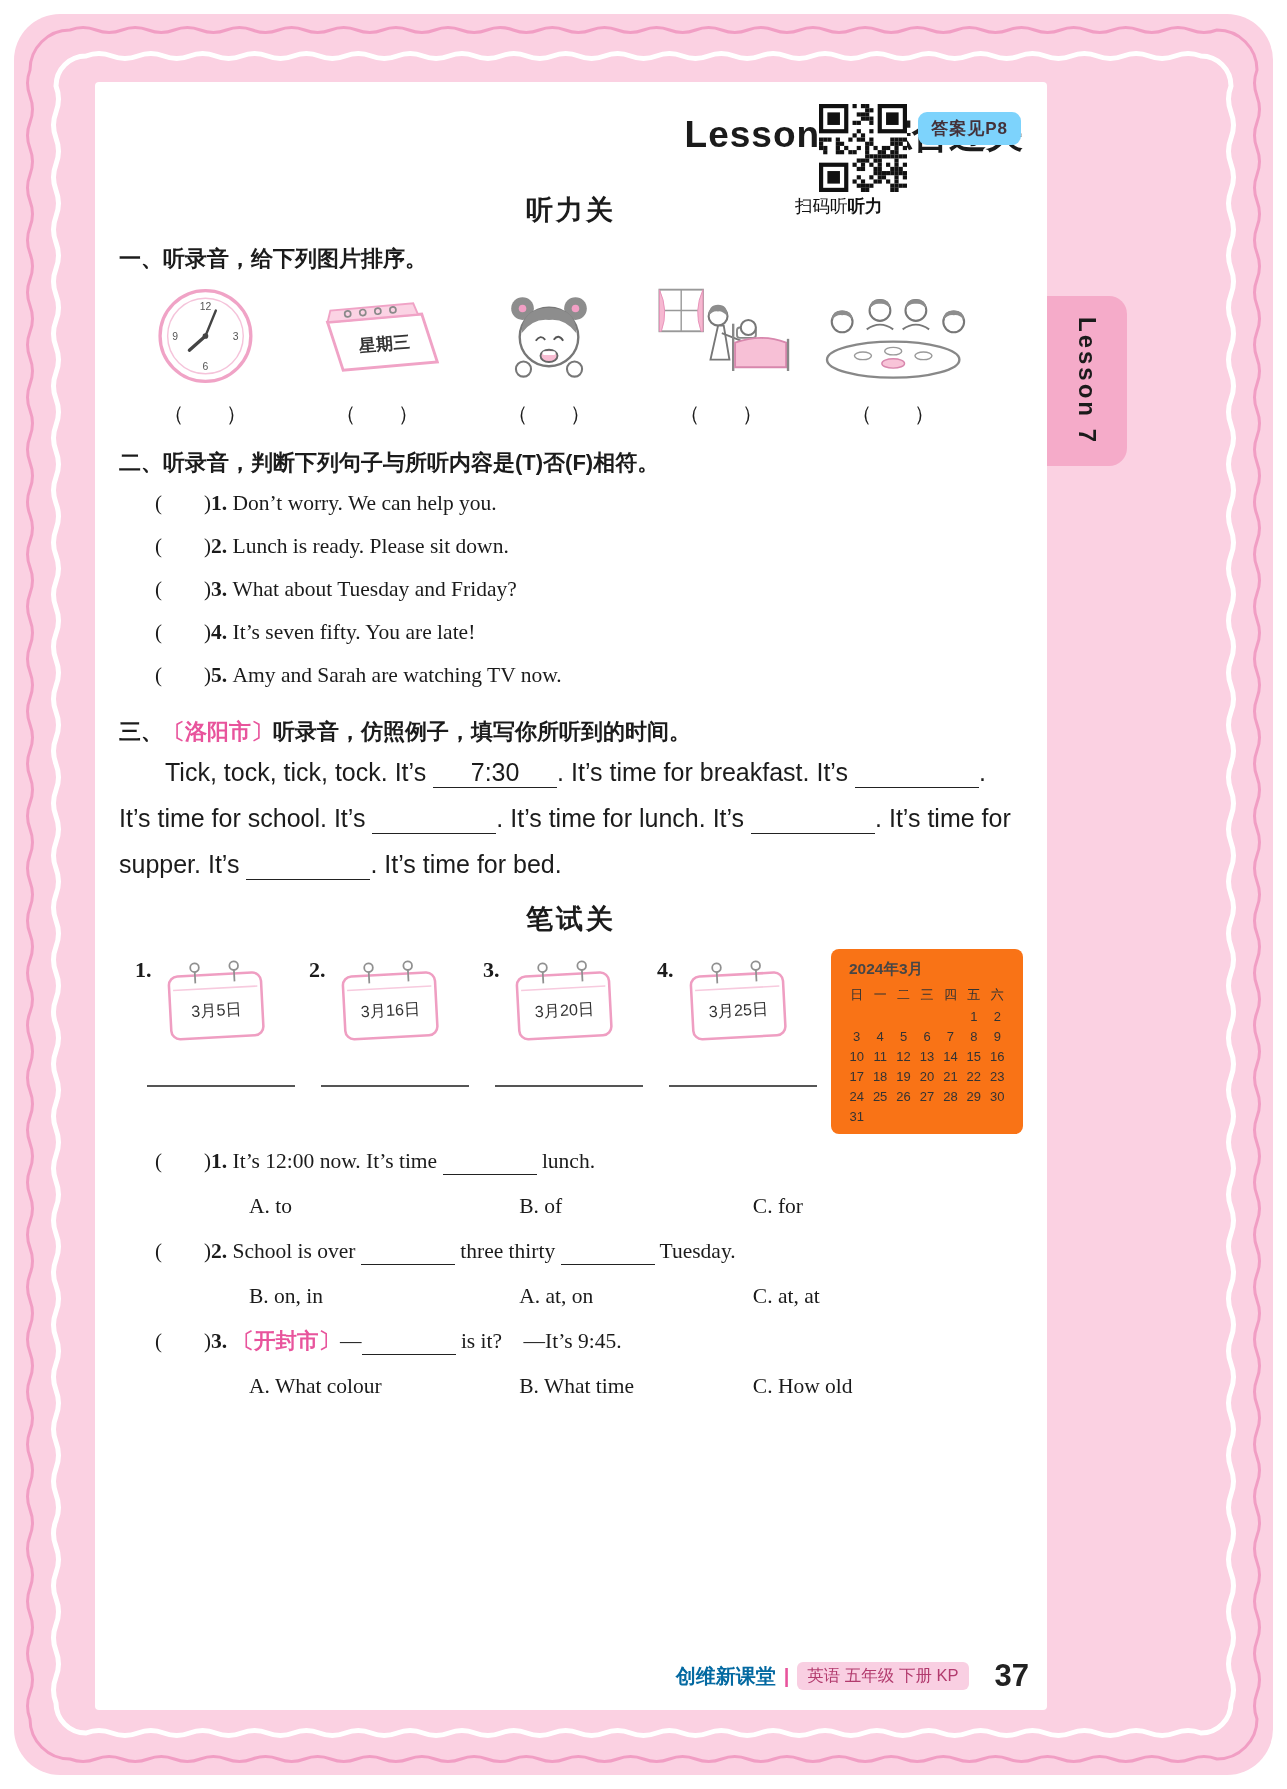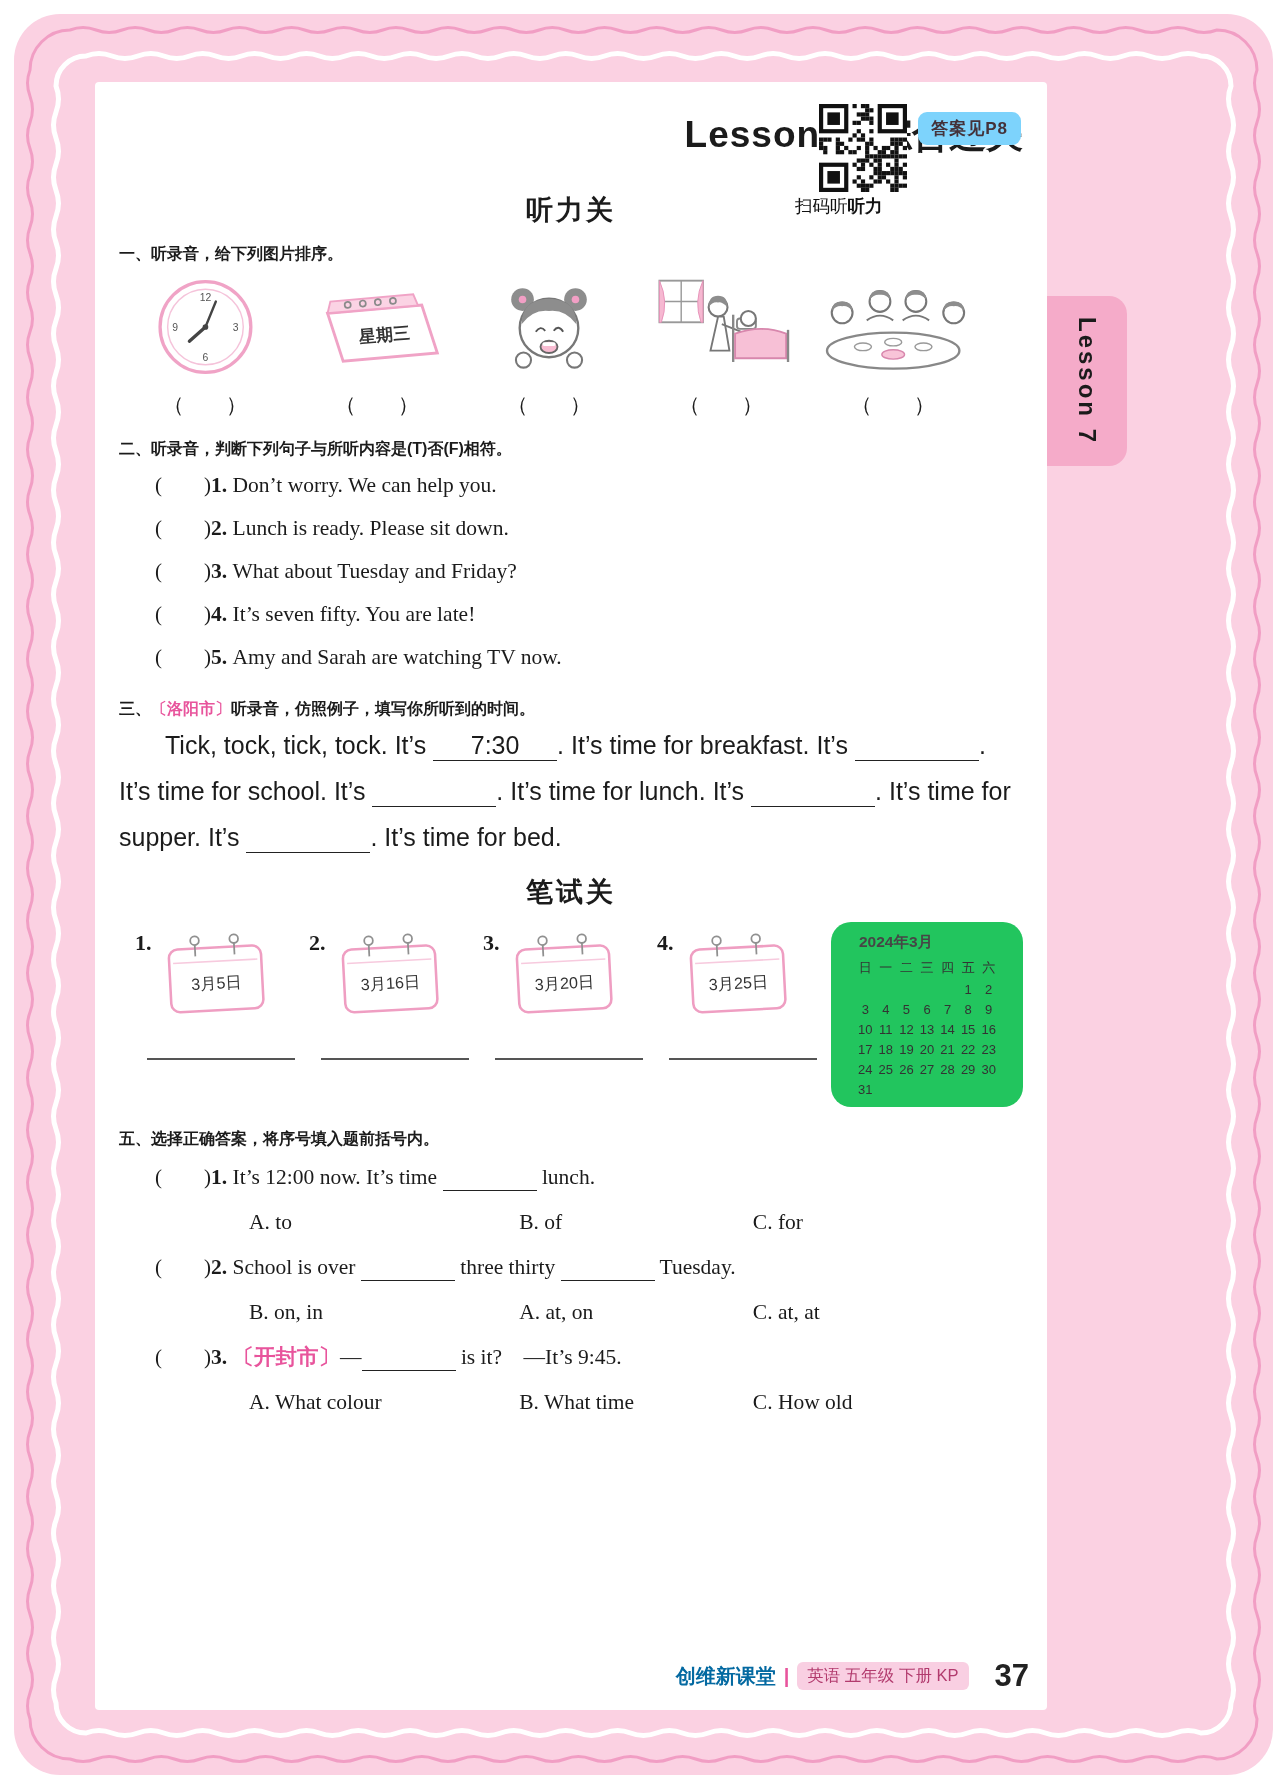--- a/index.html
+++ b/index.html
@@ -10,21 +10,21 @@
 .page{position:absolute;left:95px;top:82px;width:952px;height:1628px;background:#fff;border-radius:4px;padding:14px 24px 0}
 .tab{position:absolute;left:1047px;top:296px;width:80px;height:170px;background:#f5abc9;border-radius:0 18px 18px 0;display:flex;align-items:center;justify-content:center}
 .tab-label{writing-mode:vertical-rl;text-orientation:mixed;font-size:24px;font-weight:bold;letter-spacing:3px;color:#1b1b1b}
 .hd{position:relative;height:92px}
 .title{position:absolute;left:0;right:0;top:14px;text-align:right;font-size:37px;font-weight:bold}
 .title .t-en{margin-right:22px;letter-spacing:1px}
 .qr{position:absolute;left:700px;top:8px;width:88px;height:88px}
 .badge{position:absolute;right:2px;top:16px;background:#7dd3fc;color:#44323a;font-size:17px;font-weight:bold;padding:5px 13px;border-radius:9px;letter-spacing:1px}
 .qr-cap{position:absolute;left:676px;top:98px;width:136px;text-align:left;font-size:17.5px;color:#111}
 .sec-hd{text-align:center;font-size:27px;font-weight:bold;letter-spacing:3px;margin-top:4px}
-.pt{font-size:16px;font-weight:bold}
+.pt{font-size:22px;font-weight:bold}
 .tag{color:#e8549c;font-weight:bold}
 #p1t{margin-top:16px}
 .pics{display:flex;width:860px;margin-top:10px}
 .pic-cell{flex:1;text-align:center}
 .pic-cell svg{height:104px}
 .pic-bracket{font-size:21px;margin-top:8px}
 #p2t{margin-top:20px}
 .p2-list{margin-top:4px}
 .p2-row{padding-left:36px;line-height:43px;font-size:21.5px}
 .en{font-family:"Liberation Serif","DejaVu Serif",serif}
@@ -36,21 +36,21 @@
 .blank.sm{min-width:94px}
 #written-hd{margin-top:14px}
 #p4t{margin-top:12px}
 .p4body{display:flex;margin-top:12px}
 .p4items{display:flex;padding-left:16px;width:712px}
 .cal-cell{width:174px}
 .cal-top{display:flex;align-items:flex-start}
 .qnum.big{font-size:22px;margin-top:8px}
 .cal-ic svg{display:block}
 .cal-blank{width:148px;border-bottom:2px solid #555;height:2px;margin:34px 0 0 12px}
-.mcard{margin-left:auto;width:194px;background:#22c55e;border-radius:20px;padding:10px 24px 10px}
+.mcard{margin-left:auto;width:194px;background:#f97316;border-radius:8px;padding:10px 14px 10px}
 .mtitle{font-size:15.5px;font-weight:bold;color:#464646;margin:0 0 6px 4px}
 .mgrid{display:grid;grid-template-columns:repeat(7,1fr);row-gap:5px;font-size:13px;color:#333;text-align:center}
 #p5t{margin-top:22px}
 .p5-list{margin-top:4px}
 .p5-line{padding-left:36px;line-height:46px;font-size:21.5px}
 .opts{display:flex;padding-left:130px;line-height:44px;font-size:21.5px}
 .opt{width:295px}
 .opt:nth-child(2){width:255px}
 .footer{position:absolute;right:18px;bottom:16px;display:flex;align-items:center}
 .f-brand{color:#0369a1;font-weight:bold;font-size:20px}
@@ -460,21 +460,20 @@
           <span class="md"></span>
           <span class="md"></span>
           <span class="md"></span>
           <span class="md"></span>
           <span class="md"></span>
           <span class="md"></span>
         </div>
     </div>
   </div>
 
-  <div class="pt" id="p5t">五、选择正确答案，将序号填入题前括号内。</div>
   <div class="p5-list">
       <div class="p5-item">
         <div class="p5-line"><span class="bracket">(　　)</span><span class="qnum">1. </span><span class="en">It’s 12:00 now. It’s time </span><span class="blank sm">&nbsp;</span><span class="en"> lunch.</span></div>
         <div class="opts">
           <span class="opt en">A. to</span>
           <span class="opt en">B. of</span>
           <span class="opt en">C. for</span>
         </div>
       </div>
       <div class="p5-item">

